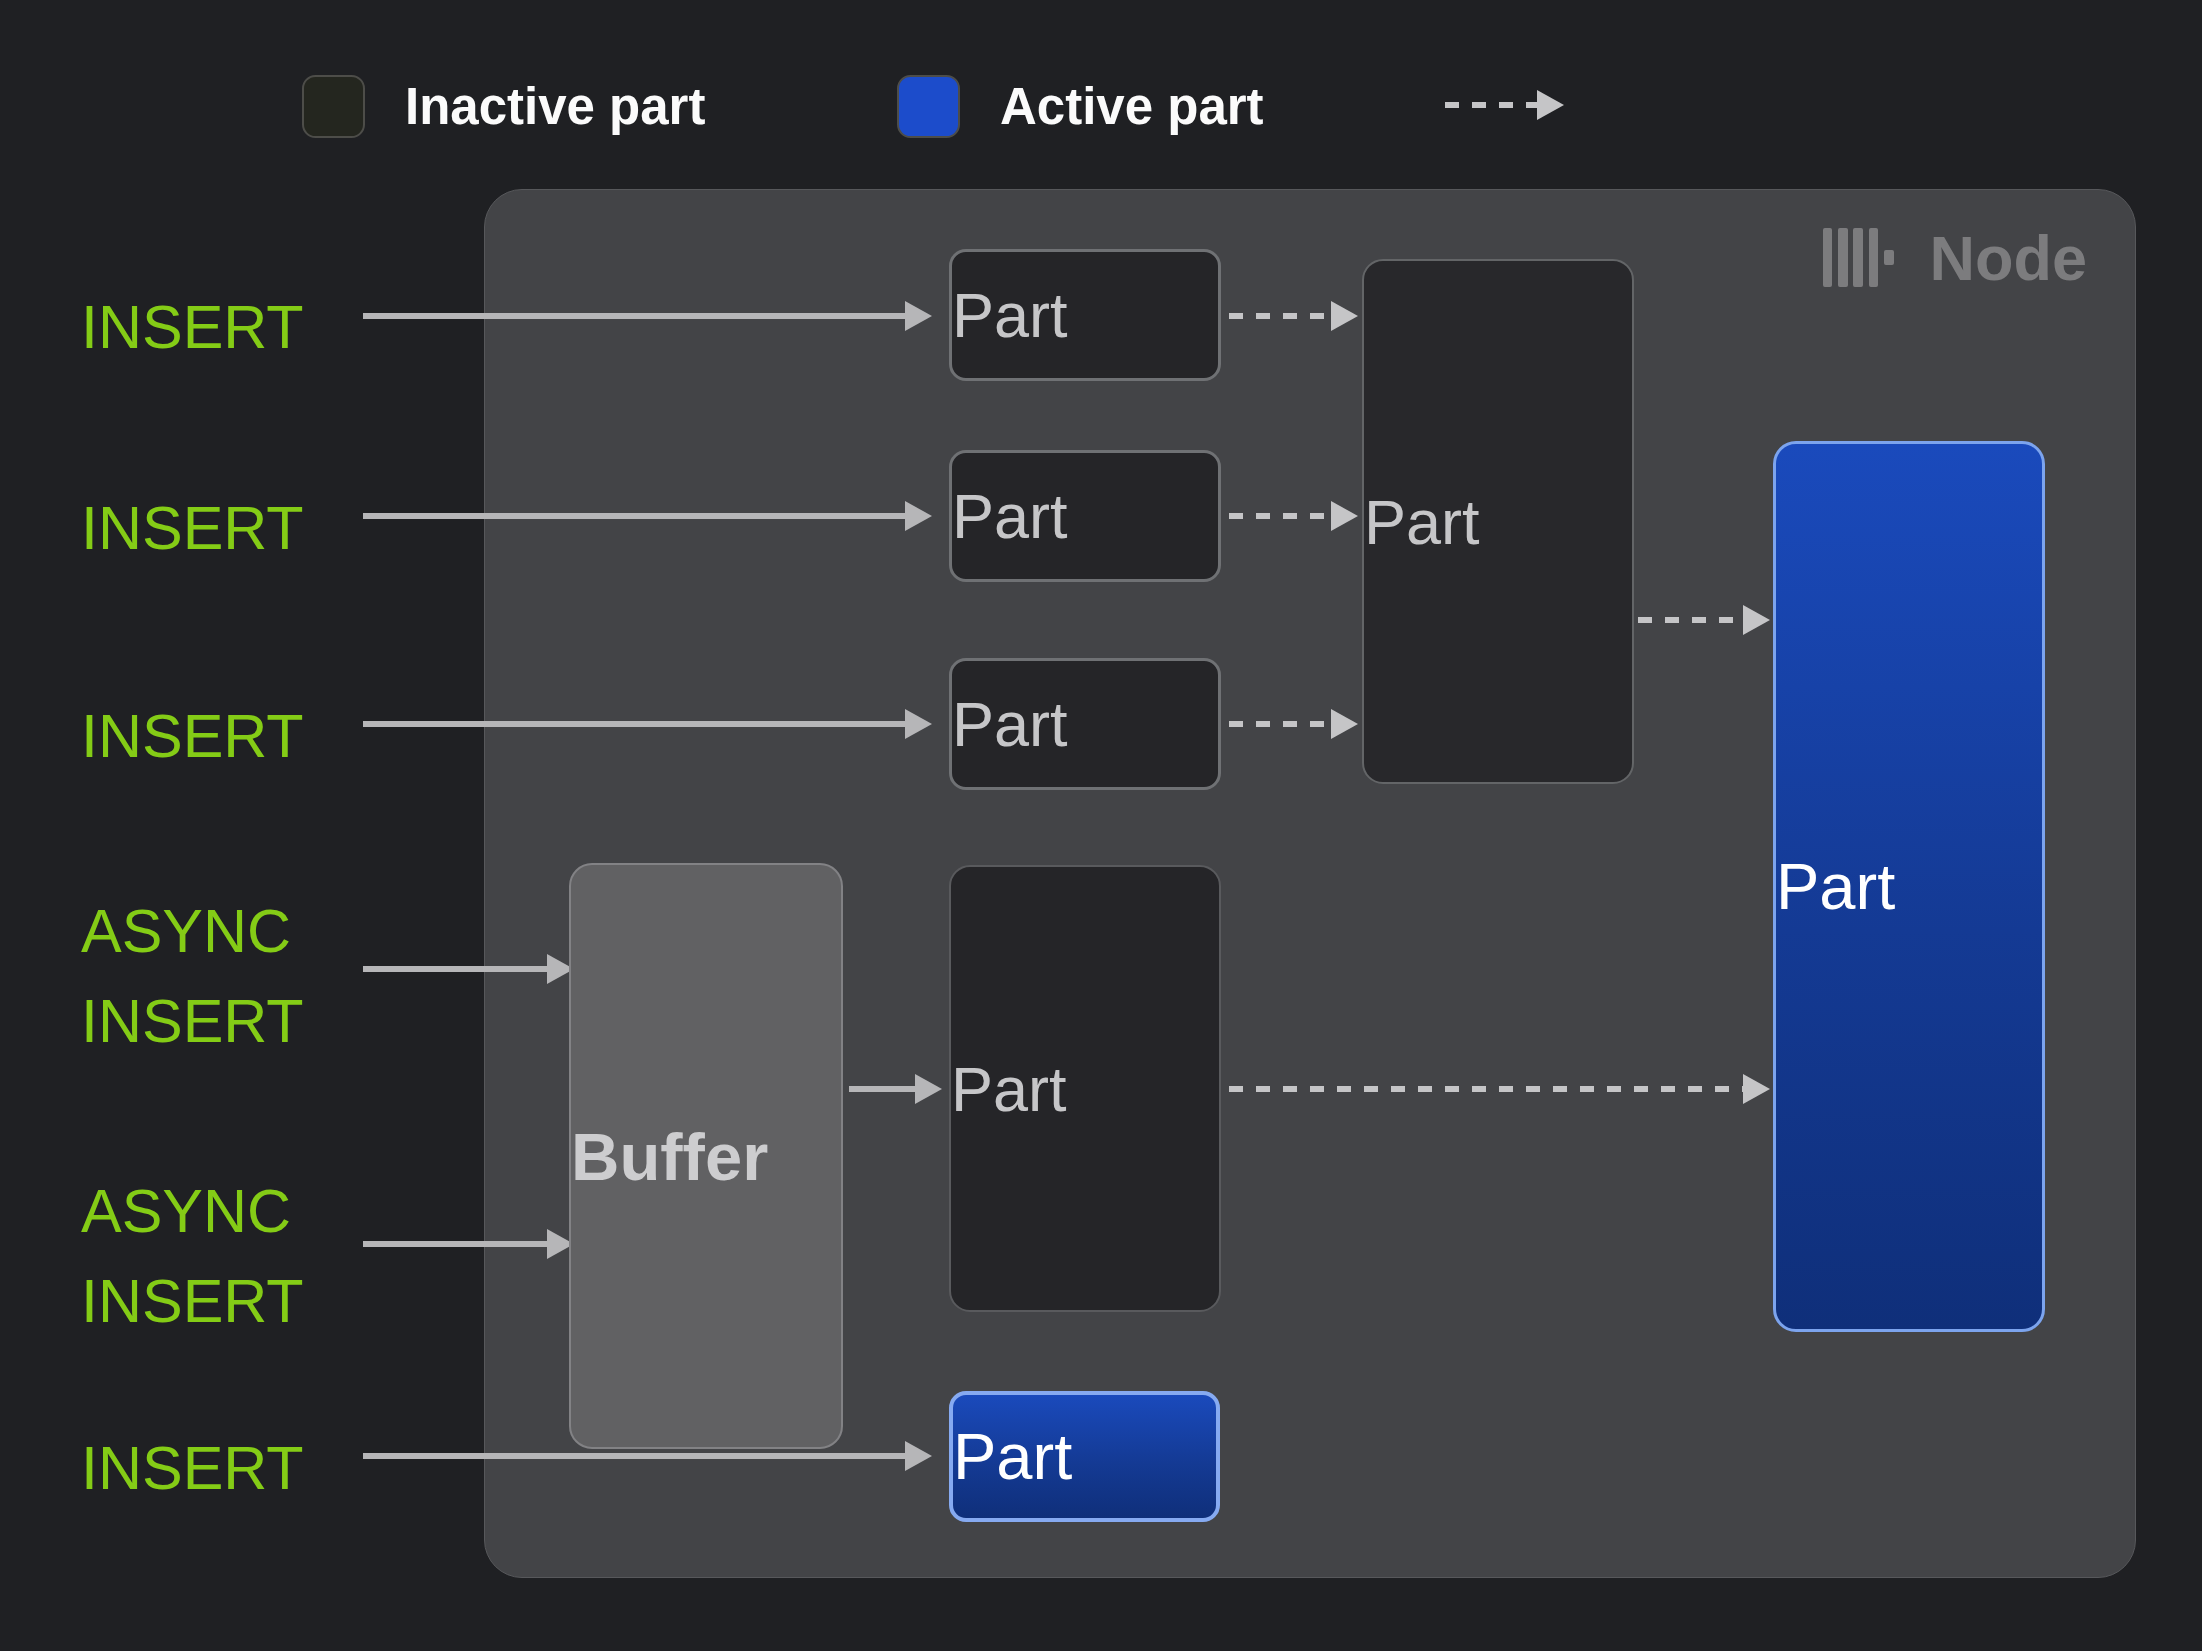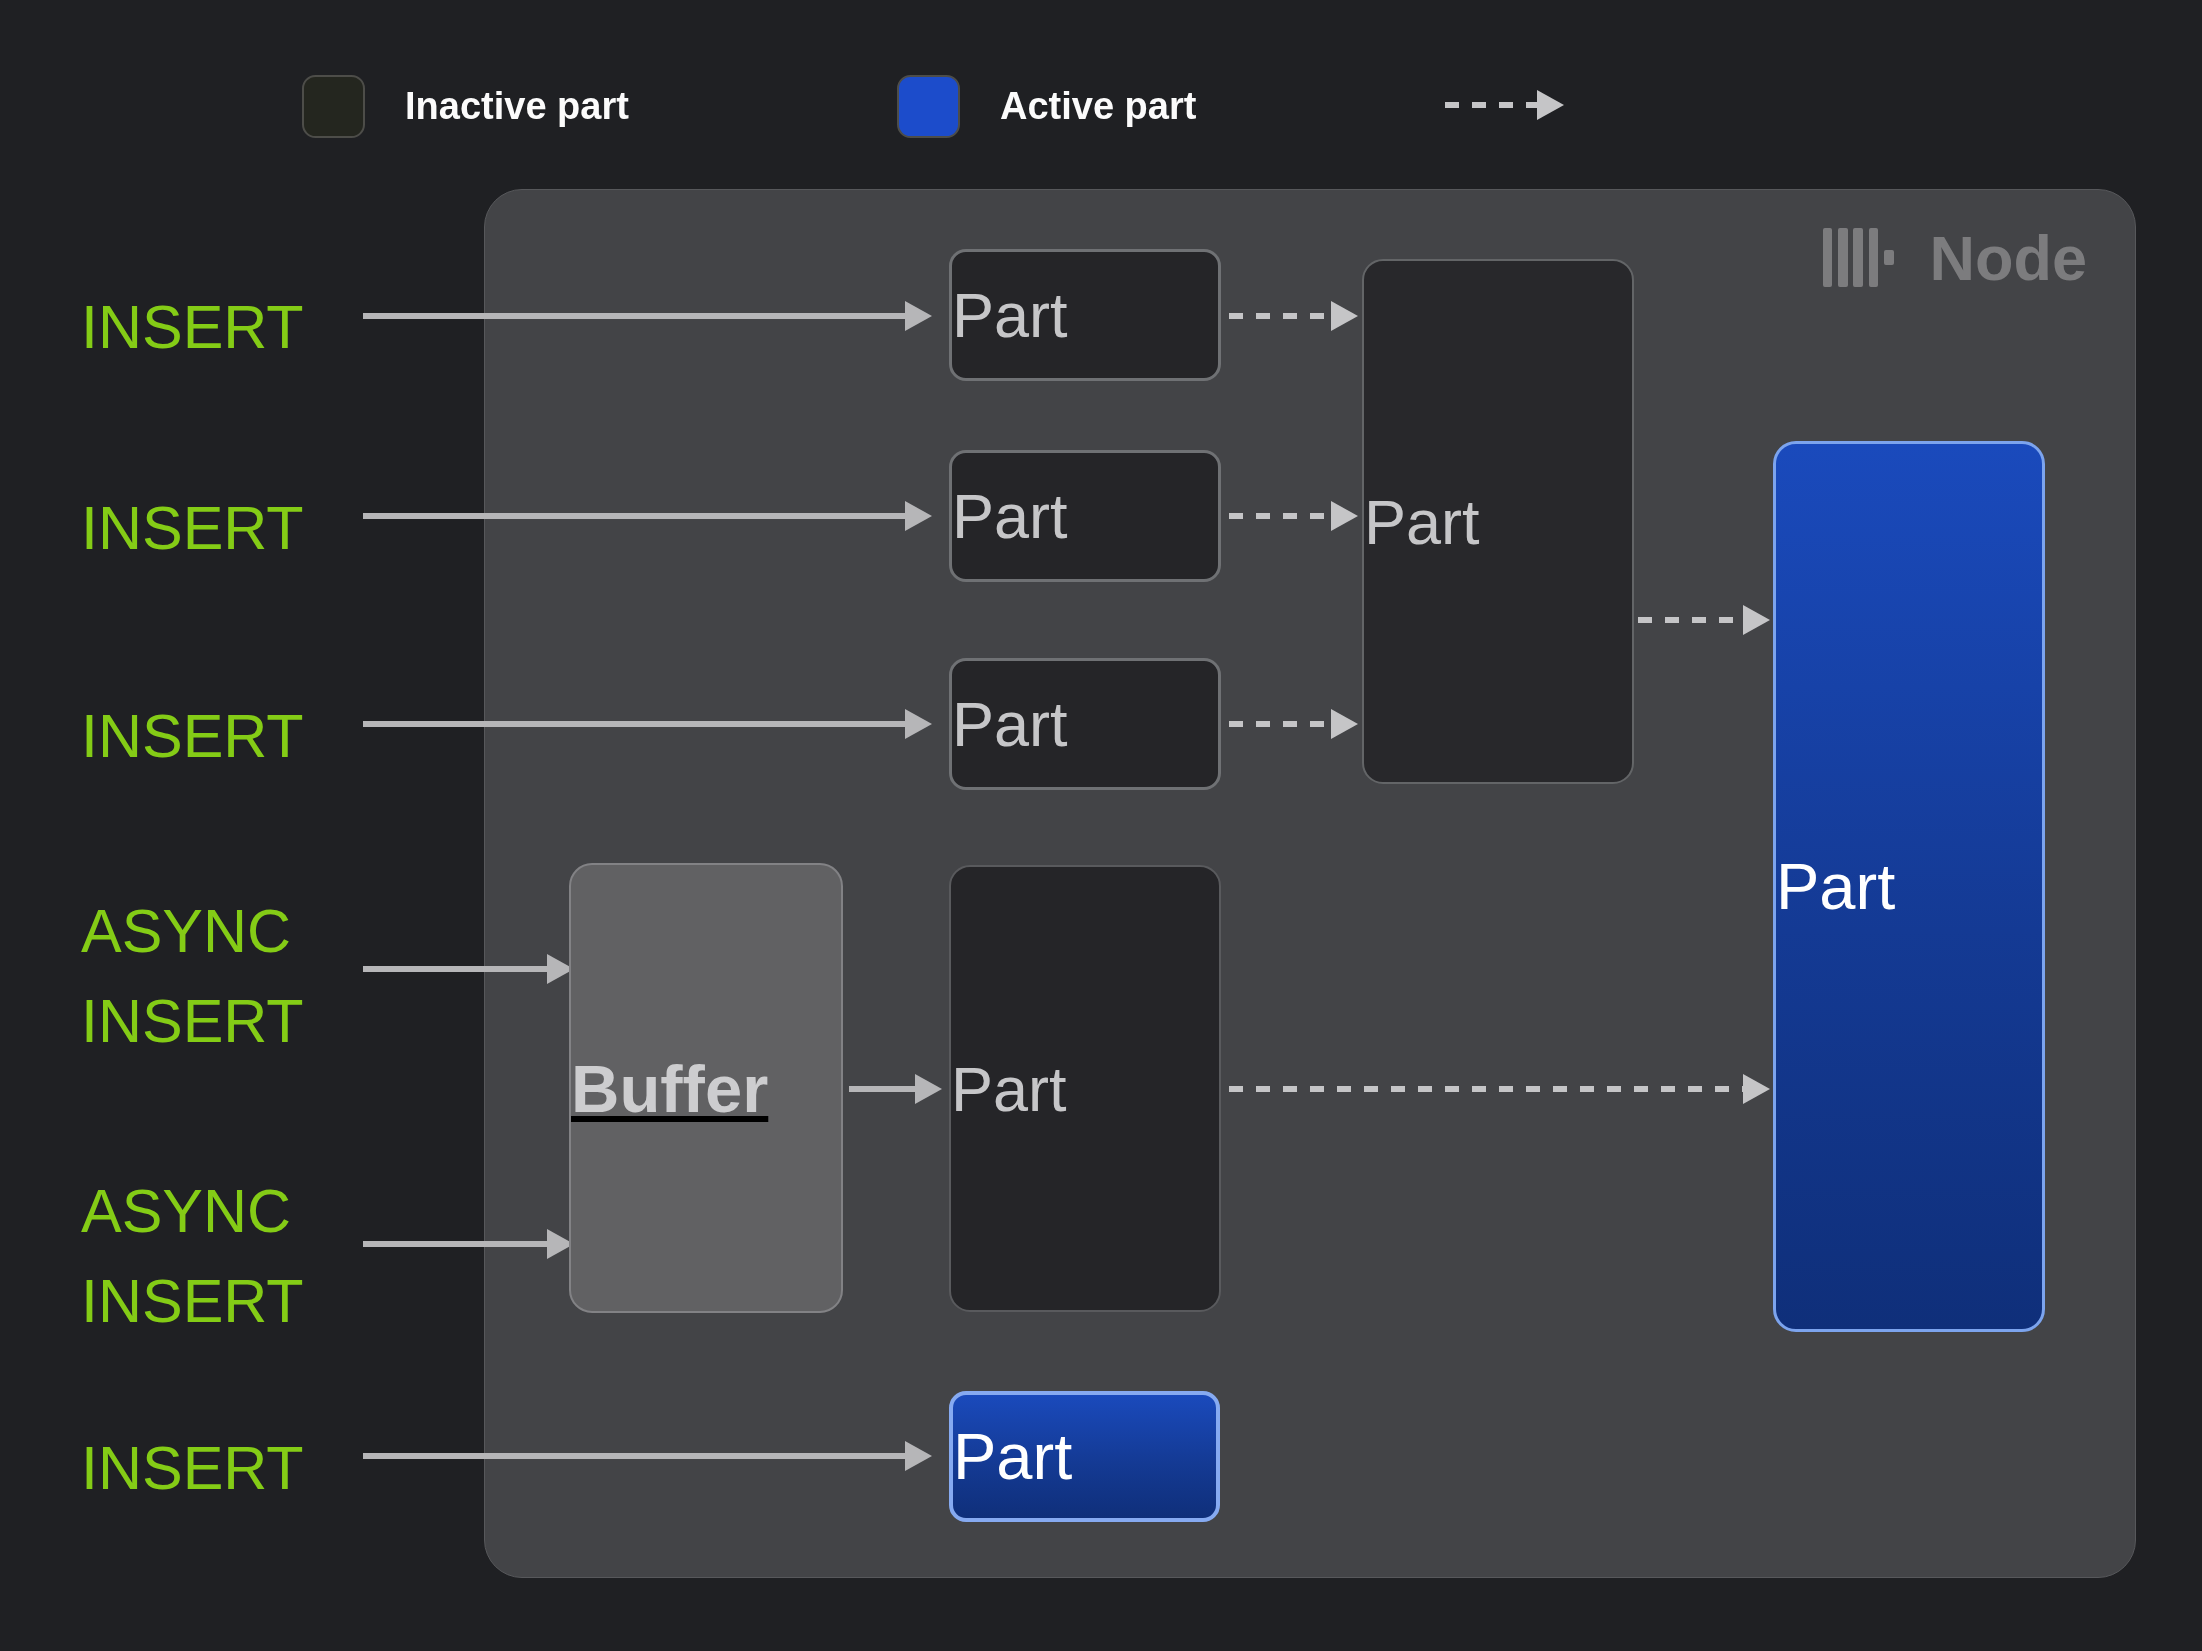--- a/index.html
+++ b/index.html
@@ -6,21 +6,21 @@
   .canvas{
     position:relative;width:2202px;height:1652px;background:#1f2023;
     font-family:"Liberation Sans",sans-serif;overflow:hidden;
   }
   
   .swatch{position:absolute;width:63px;height:63px;border-radius:13.4px;box-sizing:border-box;}
   .swatch-inactive{left:302px;top:75px;background:#24261f;border:2.9px solid #4d4d49;}
   .swatch-active{left:897px;top:75px;background:#1c4ccb;border:2.9px solid #4d4d49;}
   .legend-label{
     position:absolute;top:106px;transform:translateY(-50%);
-    color:#fbfbfb;font-size:38px;font-weight:700;white-space:nowrap;
+    color:#fbfbfb;font-size:51px;font-weight:700;white-space:nowrap;
   }
   .legend-label-inactive{left:405px;}
   .legend-label-active{left:1000px;}
   .legend-label-merge{left:1595px;}
   
   .node{
     position:absolute;left:484px;top:189px;width:1652px;height:1389px;
     background:#434447;border:1.9px solid #57585b;border-radius:38px;box-sizing:border-box;
   }
   .node-header{
@@ -42,22 +42,22 @@
     box-sizing:border-box;
   }
   .box-label{font-size:63px;font-weight:400;color:#c6c6c8;}
   .part-inactive{background:#252528;border:3.8px solid #6f7174;border-radius:17px;}
   .part-top-1{left:949px;top:249px;width:272px;height:132px;}
   .part-top-2{left:949px;top:450px;width:272px;height:132px;}
   .part-top-3{left:949px;top:658px;width:272px;height:132px;}
   .part-merged{left:1362px;top:259px;width:272px;height:525px;background:#28282b;border:2.9px solid #636567;border-radius:21px;}
   .part-buffered{left:949px;top:865px;width:272px;height:447px;background:#252528;border:2.9px solid #595a5d;border-radius:21px;}
   .buffer{
-    left:569px;top:863px;width:274px;height:450px;
-    background:#616163;border:2.9px solid #828285;border-radius:23px;text-decoration:underline;
+    left:569px;top:863px;width:274px;height:586px;
+    background:#616163;border:2.9px solid #828285;border-radius:23px;
   }
   .buffer .box-label{color:#cdcdcf;font-size:67px;font-weight:700;}
   .part-active{
     background:linear-gradient(180deg,#1a4abc 0%,#143a94 55%,#0f2f7a 100%);
   }
   .part-active .box-label{color:#ffffff;font-weight:400;font-size:65px;}
   .part-active-large{left:1773px;top:441px;width:272px;height:891px;border:3.8px solid #7ca4ee;border-radius:23px;}
   .part-active-small{left:949px;top:1391px;width:271px;height:131px;border:4.8px solid #86aaf1;border-radius:17px;}
   
   .sarrow{position:absolute;height:5.7px;background:#b6b6b8;}

